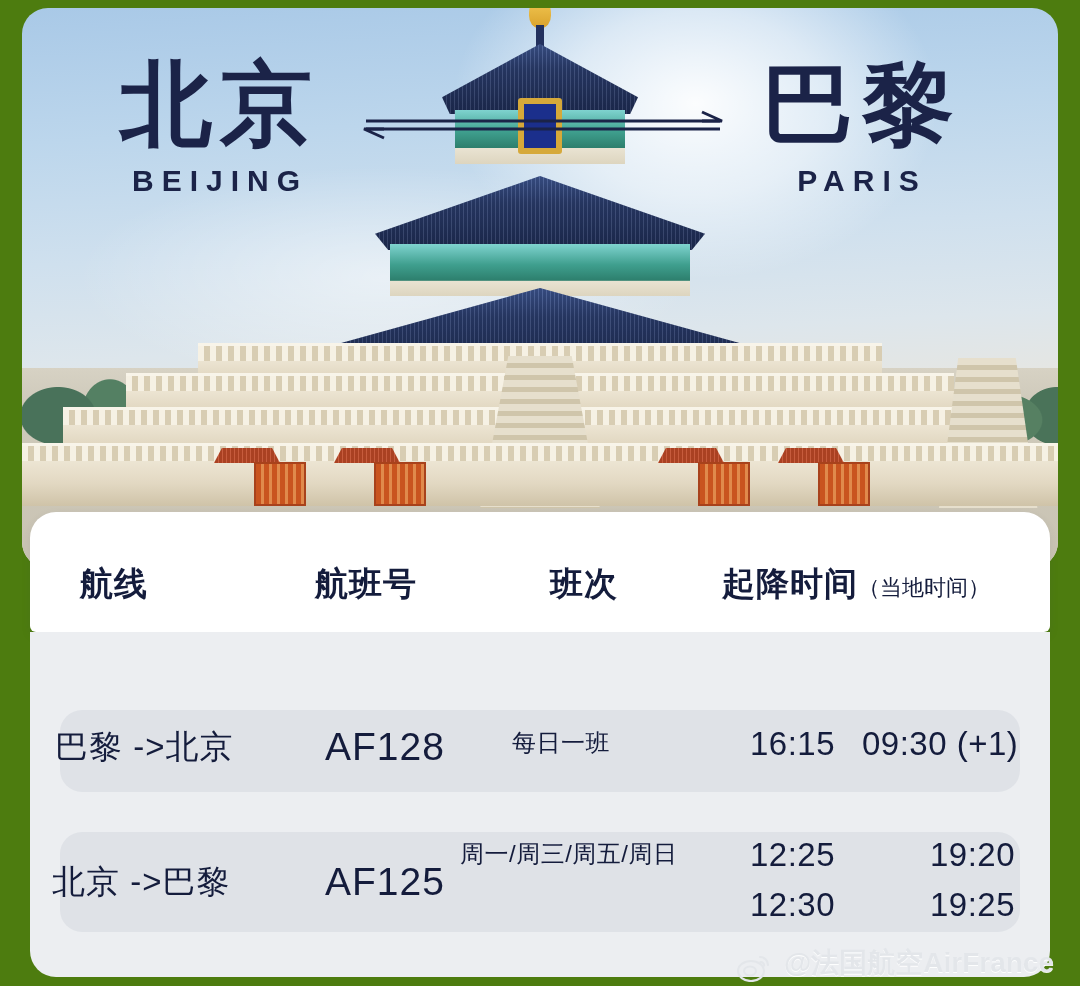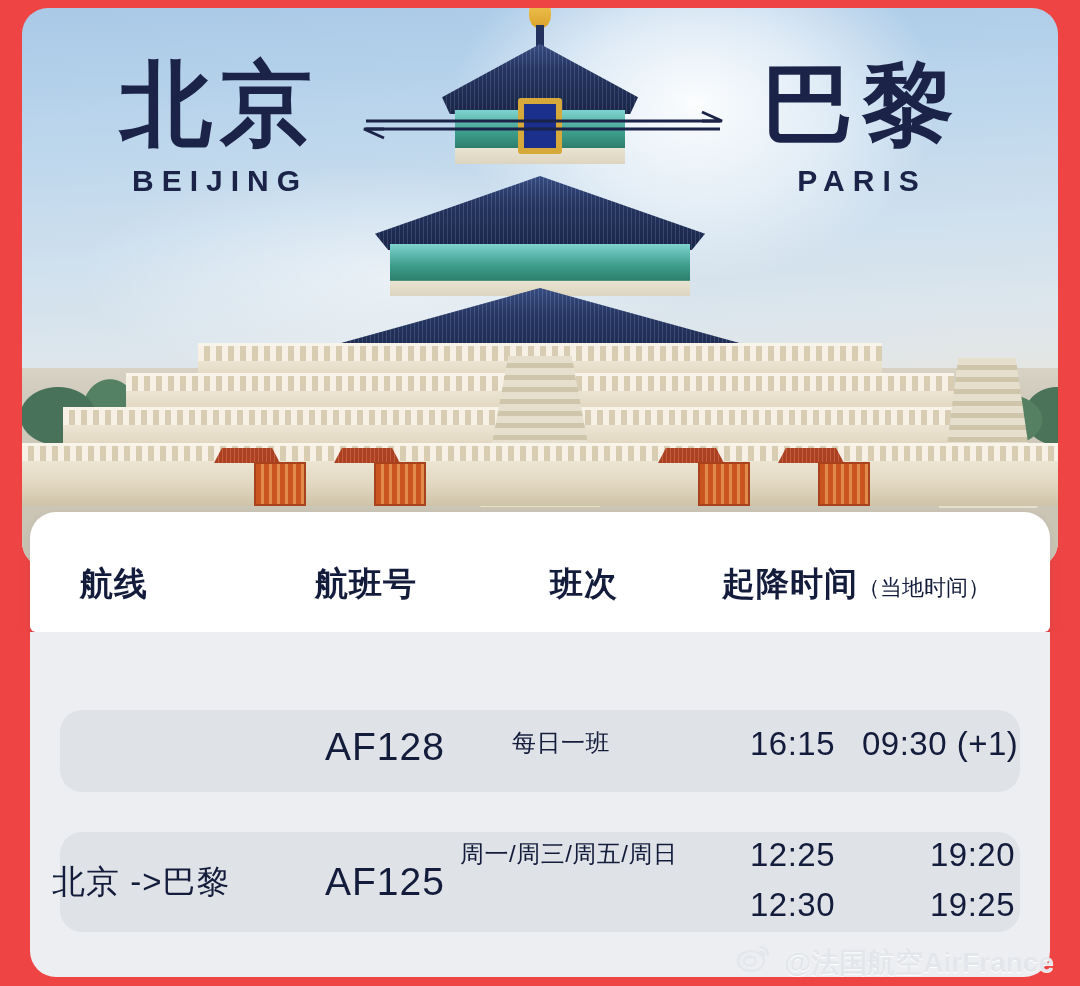--- a/index.html
+++ b/index.html
@@ -4,21 +4,21 @@
 <style>
   html,body{margin:0;padding:0;}
   body{
     width:1080px;height:986px;overflow:hidden;
     background:#ffffff;
     font-family:"Liberation Sans","DejaVu Sans",sans-serif;
     -webkit-font-smoothing:antialiased;
   }
   .page{
     position:relative;width:1080px;height:986px;
-    background:#ef4444;
+    background:#4d7c0f;
   }
 
   
   .hero{
     position:absolute;left:22px;top:8px;width:1036px;height:560px;
     border-radius:26px;overflow:hidden;
     background:linear-gradient(177deg,#a9c9e7 0%,#bcd6ec 22%,#cfe0ee 42%,#dde6ec 58%,#e8e6df 72%,#ece8de 86%,#e9e5da 100%);
   }
   
   .hero .glow{
@@ -140,21 +140,21 @@
   .r2-flight{left:325px;top:860px;}
   .r2-freqA{left:460px;top:838px;}
   .r2-freqB{left:492px;top:888px;}
   .r2-depA{left:750px;top:836px;}
   .r2-depB{left:750px;top:886px;}
   .r2-arrA{left:930px;top:836px;}
   .r2-arrB{left:930px;top:886px;}
 
   
   .watermark{
-    position:absolute;right:26px;bottom:4px;display:flex;align-items:flex-start;gap:13px;
+    position:absolute;right:26px;bottom:4px;display:flex;align-items:flex-end;gap:13px;
     color:#e3e6ea;font-size:28px;font-weight:bold;letter-spacing:0;
     text-shadow:0 1px 0 rgba(255,255,255,.9);
   }
   .weibo-eye{width:34px;height:28px;flex:0 0 auto;}
 </style>
 </head>
 <body>
 
 <div class="page">
 
@@ -238,20 +238,21 @@
       <div class="hdr-cell h-freq">班次</div>
       <div class="hdr-cell h-time"><span>起降时间</span><span class="sub">（当地时间）</span></div>
     </div>
   </div>
 
   <div class="body-area">
     <div class="rowpill pill1"></div>
     <div class="rowpill pill2"></div>
   </div>
 
+  <div class="cell c-route  r1-route">巴黎 -&gt;北京</div>
   <div class="cell c-flight r1-flight">AF128</div>
   <div class="cell c-freq   r1-freq">每日一班</div>
   <div class="cell c-time   r1-dep">16:15</div>
   <div class="cell c-time   r1-arr">09:30 (+1)</div>
 
   <div class="cell c-route  r2-route">北京 -&gt;巴黎</div>
   <div class="cell c-flight r2-flight">AF125</div>
   <div class="cell c-freq   r2-freqA">周一/周三/周五/周日</div>
   <div class="cell c-time   r2-depA">12:25</div>
   <div class="cell c-time   r2-depB">12:30</div>

